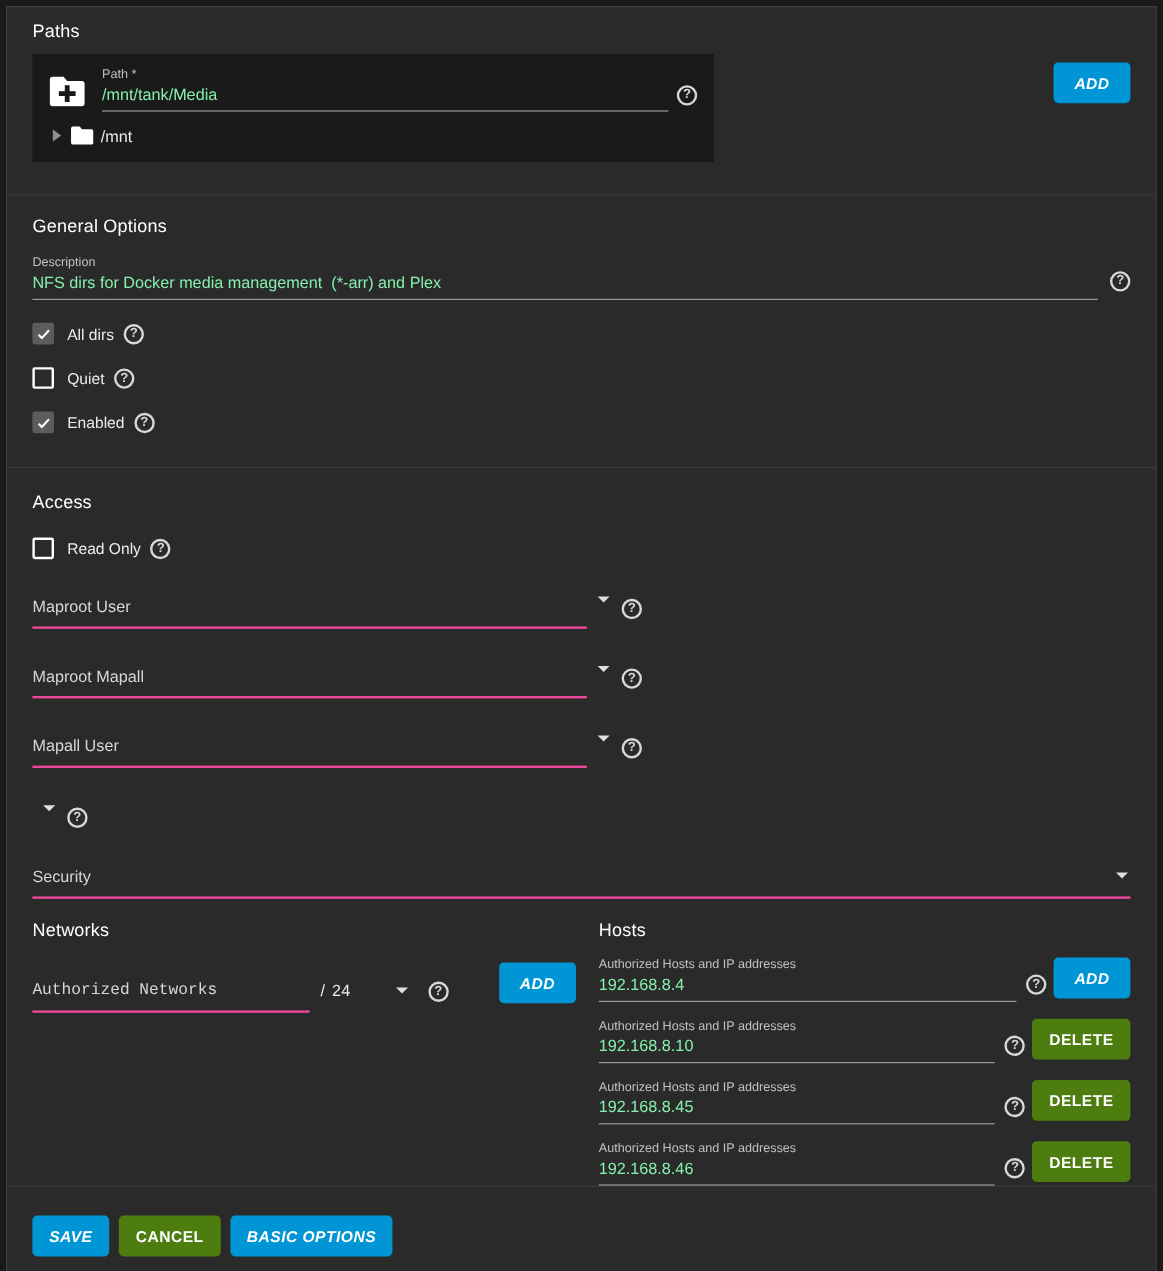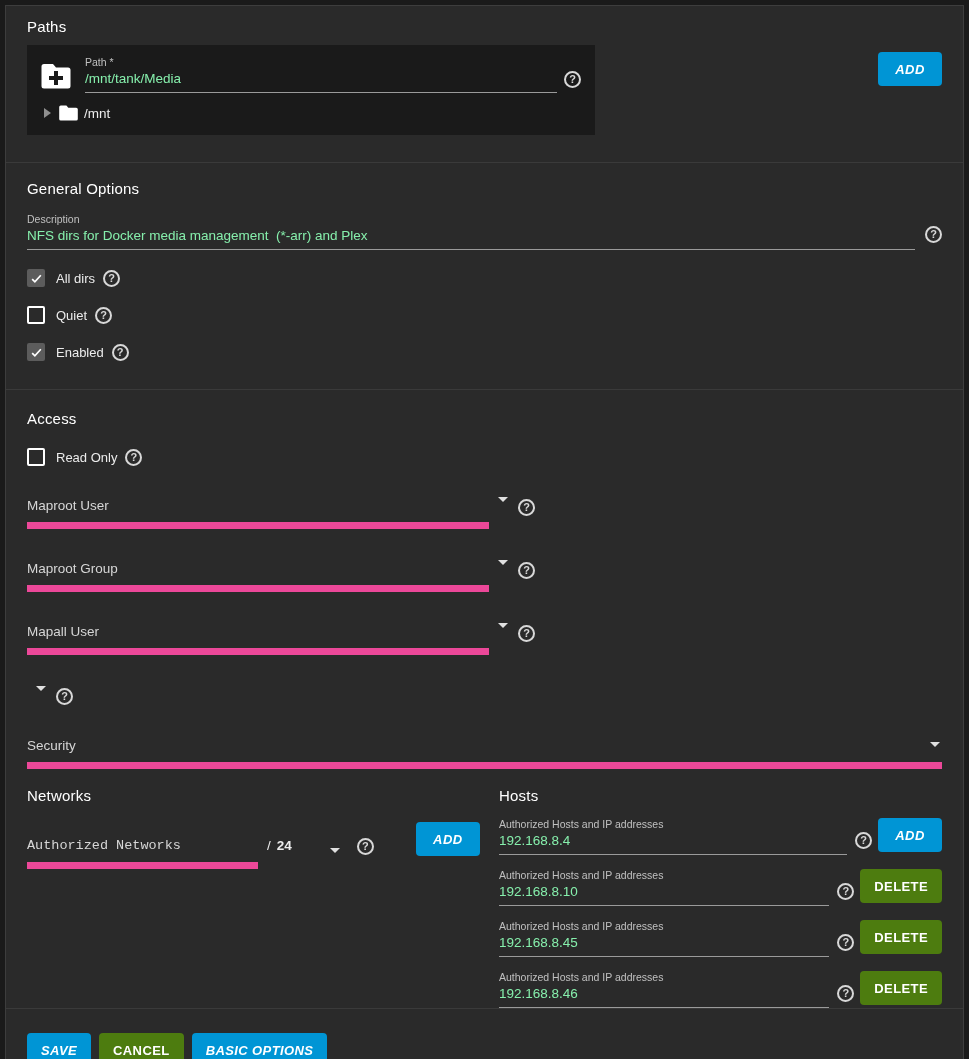--- a/index.html
+++ b/index.html
@@ -22,21 +22,21 @@
   .help{flex:0 0 auto;width:17px;height:17px;border:2px solid #d8d8d8;border-radius:50%;
         display:inline-flex;align-items:center;justify-content:center;
         font-size:11px;font-weight:700;color:#d8d8d8;line-height:1;}
 
   
   .ufield{position:relative;border-bottom:1px solid #9a9a9a;padding-bottom:6px;}
   .flabel{display:block;font-size:10.5px;color:#c0c0c0;margin-bottom:3px;}
   .fvalue{display:block;font-size:13.5px;color:#86efac;white-space:pre-wrap;}
 
   
-  .sfield{border-bottom:7px solid #ec4899;padding:2px 0 9px;font-size:13.5px;color:#d6d6d6;position:relative;}
+  .sfield{border-bottom:2px solid #ec4899;padding:2px 0 9px;font-size:13.5px;color:#d6d6d6;position:relative;}
 
   .caret{width:0;height:0;border-left:5px solid transparent;border-right:5px solid transparent;
          border-top:5px solid #e0e0e0;display:inline-block;}
 
   
   .paths-row{display:flex;align-items:flex-start;margin-top:10px;}
   .paths-panel{width:568px;background:#1a1a1a;padding:11px 14px 14px 14px;}
   .path-field-row{display:flex;align-items:flex-start;}
   .folderplus-icon{flex:0 0 auto;margin-top:7px;cursor:pointer;}
   .path-field-row .ufield{flex:1;margin-left:14px;}
@@ -69,21 +69,21 @@
   .select-row .help{margin:3px 0 0 10px;}
   .security-row{display:flex;align-items:flex-start;margin-top:31px;}
   .security-row .sfield{flex:1;}
   .security-row .sfield .caret{position:absolute;right:2px;top:6px;}
 
   
   .two-col{display:grid;grid-template-columns:472px 1fr;margin-top:18px;}
   .net-row{display:flex;align-items:flex-start;margin-top:18px;}
   .net-field{width:231px;margin-top:14px;font-family:Liberation Mono, monospace;}
   .net-slash{font-size:13.5px;color:#ececec;margin:16px 6px 0 9px;}
-  .cidr{display:flex;align-items:flex-end;margin-top:16px;cursor:pointer;font-weight:bold;}
+  .cidr{display:flex;align-items:center;margin-top:16px;cursor:pointer;}
   .cidr-val{font-size:13.5px;color:#ececec;}
   .cidr .caret{margin-left:38px;}
   .net-row .help{margin:16px 0 0 17px;}
   .net-row .btn{margin-left:42px;margin-top:0;}
 
   .host-row{display:flex;align-items:flex-start;margin-top:14px;}
   .host-row .ufield{flex:1;}
   .host-row .help{margin:14px 6px 0 8px;}
   .host-row .btn{margin-left:0;flex:0 0 auto;}
 
@@ -186,21 +186,21 @@
     <div class="select-row">
       <div class="sfield">
         <span>Maproot User</span>
       </div>
       <span class="caret"></span>
       <span class="help">?</span>
     </div>
 
     <div class="select-row">
       <div class="sfield">
-        <span>Maproot Group</span>
+        <span>Maproot Mapall</span>
       </div>
       <span class="caret"></span>
       <span class="help">?</span>
     </div>
 
     <div class="select-row">
       <div class="sfield">
         <span>Mapall User</span>
       </div>
       <span class="caret"></span>

